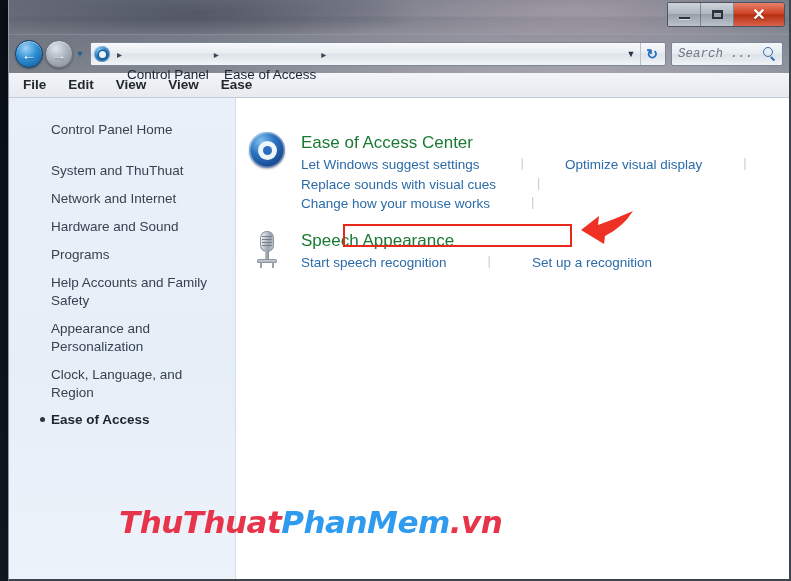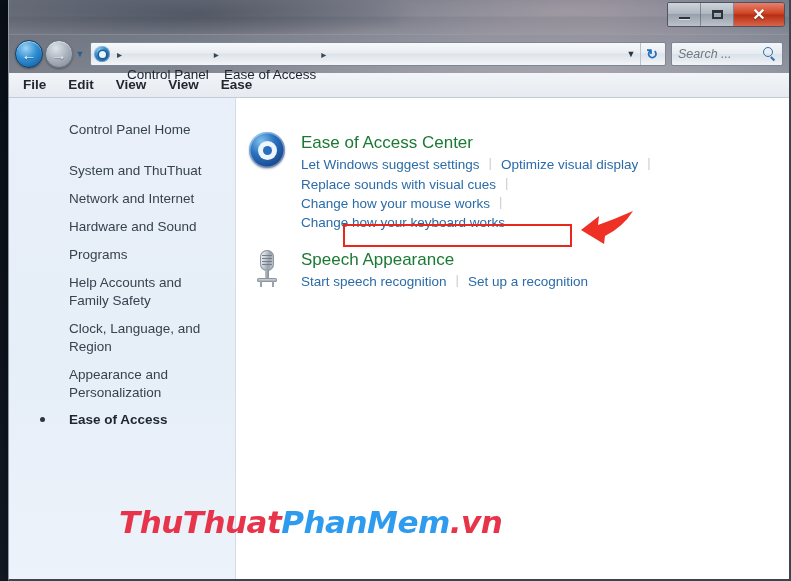--- a/index.html
+++ b/index.html
@@ -199,20 +199,21 @@
     width: 112px;
     height: 24px;
     margin-left: 5px;
     display: flex;
     align-items: center;
     background: linear-gradient(180deg,#f4f7fa 0%,#e7ecf1 48%,#dce2e9 52%,#f0f3f7 100%);
     border: 1px solid #7d8694;
     border-radius: 2px;
     box-sizing: border-box;
     padding: 0 6px;
+    font-family: Liberation Mono, monospace;
   }
   #search-input {
     flex: 1;
     font-style: italic;
     font-size: 12.5px;
     color: #6f7782;
     white-space: nowrap;
     overflow: hidden;
   }
   .mag {
@@ -258,21 +259,21 @@
     width: 227px;
     flex: none;
     box-sizing: border-box;
     background: linear-gradient(180deg,#e9f0f9 0%,#e6eef8 55%,#edf3fa 100%);
     border-right: 1px solid #d4dce7;
     padding: 18px 0 0 0;
   }
   .side-item {
     font-size: 13.5px;
     color: #38424f;
-    padding: 5px 10px 5px 60px;
+    padding: 5px 10px 5px 42px;
     line-height: 1.33;
     position: relative;
   }
   .side-item.home { margin-bottom: 13px; }
   .side-item.current {
     font-weight: bold;
     color: #1c2530;
   }
   .side-item.current:before {
     content: "";
@@ -366,20 +367,21 @@
     color: #1a7a33;
     margin-bottom: 3px;
     line-height: 1.2;
   }
   .link-rows { }
   .link-row {
     display: flex;
     align-items: flex-start;
     flex-wrap: wrap;
     line-height: 1.05;
+    gap: 32px;
   }
   .link {
     font-size: 13.5px;
     color: #2b6ba8;
     padding: 2px 0 3px 0;
     white-space: nowrap;
   }
   .pipe {
     color: #c8ced6;
     font-size: 13px;
@@ -494,22 +496,22 @@
 
   <div id="body">
 
     <div id="sidebar">
       <div class="side-item home">Control Panel Home</div>
       <div class="side-item">System and ThuThuat</div>
       <div class="side-item">Network and Internet</div>
       <div class="side-item">Hardware and Sound</div>
       <div class="side-item">Programs</div>
       <div class="side-item">Help Accounts and Family Safety</div>
+      <div class="side-item">Appearance and Personalization</div>
       <div class="side-item">Clock, Language, and Region</div>
-      <div class="side-item">Appearance and Personalization</div>
       <div class="side-item current">Ease of Access</div>
     </div>
 
     <div id="content">
 
       <div class="category">
         <div class="cat-icon">
           <div class="icon-ease">
             <div class="spoke" style="transform:rotate(0deg)"></div>
             <div class="spoke" style="transform:rotate(45deg)"></div>
@@ -532,23 +534,20 @@
             <div class="link-row">
               <span class="link">Replace sounds with visual cues</span>
               <span class="pipe">|</span>
             </div>
 
             <div class="link-row">
               <span class="link">Change how your mouse works</span>
               <span class="pipe">|</span>
             </div>
 
-            <div class="link-row">
-              <span class="link boxed">Change how your keyboard works</span>
-            </div>
 
           </div>
         </div>
       </div>
 
       <div class="category">
         <div class="cat-icon">
           <div class="icon-mic">
             <div class="cap"></div>
             <div class="grill"></div>

